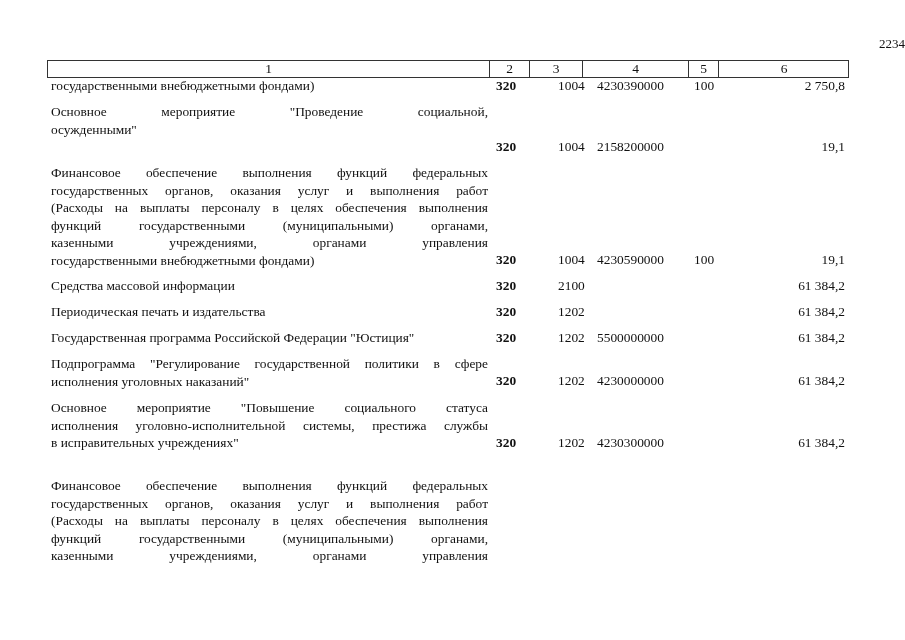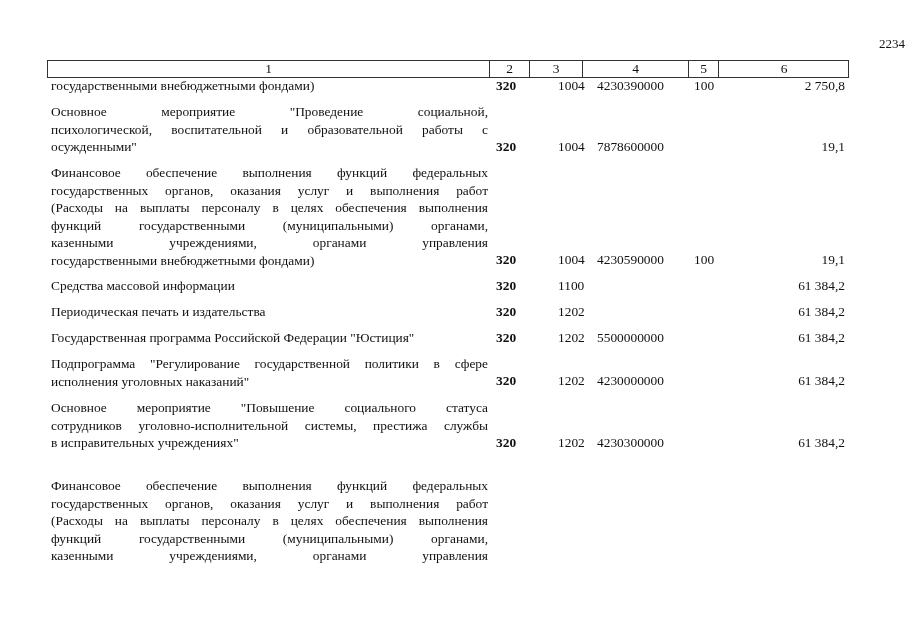--- a/index.html
+++ b/index.html
@@ -41,26 +41,25 @@
   <span class="num c2">320</span>
   <span class="num c3">1004</span>
   <span class="num c4">4230390000</span>
   <span class="num c5">100</span>
   <span class="num c6">2 750,8</span>
 </div>
 
 <div class="row" style="top:103px;">
   <div class="desc">
     <span class="ln">Основное мероприятие "Проведение социальной,</span>
-    <span class="ln">психологической, воспитательной и образовательной работы с</span>
     <span class="ln last">осужденными"</span>
   </div>
   <span class="num c2" style="top:35px;">320</span>
   <span class="num c3" style="top:35px;">1004</span>
-  <span class="num c4" style="top:35px;">7878600000</span>
+  <span class="num c4" style="top:35px;">2158200000</span>
   <span class="num c5" style="top:35px;"></span>
   <span class="num c6" style="top:35px;">19,1</span>
 </div>
 
 <div class="row" style="top:164px;">
   <div class="desc">
     <span class="ln">Финансовое обеспечение выполнения функций федеральных</span>
     <span class="ln">государственных органов, оказания услуг и выполнения работ</span>
     <span class="ln">(Расходы на выплаты персоналу в целях обеспечения выполнения</span>
     <span class="ln">функций государственными (муниципальными) органами,</span>
@@ -72,21 +71,21 @@
   <span class="num c4" style="top:87px;">4230590000</span>
   <span class="num c5" style="top:87px;">100</span>
   <span class="num c6" style="top:87px;">19,1</span>
 </div>
 
 <div class="row" style="top:277px;">
   <div class="desc">
     <span class="ln last">Средства массовой информации</span>
   </div>
   <span class="num c2">320</span>
-  <span class="num c3">1100</span>
+  <span class="num c3">2100</span>
   <span class="num c4"></span>
   <span class="num c5"></span>
   <span class="num c6">61 384,2</span>
 </div>
 
 <div class="row" style="top:303px;">
   <div class="desc">
     <span class="ln last">Периодическая печать и издательства</span>
   </div>
   <span class="num c2">320</span>
@@ -115,21 +114,21 @@
   <span class="num c2" style="top:17px;">320</span>
   <span class="num c3" style="top:17px;">1202</span>
   <span class="num c4" style="top:17px;text-align:center;">4230000000</span>
   <span class="num c5" style="top:17px;"></span>
   <span class="num c6" style="top:17px;">61 384,2</span>
 </div>
 
 <div class="row" style="top:399px;">
   <div class="desc">
     <span class="ln">Основное мероприятие "Повышение социального статуса</span>
-    <span class="ln">сотрудников уголовно-исполнительной системы, престижа службы</span>
+    <span class="ln">исполнения уголовно-исполнительной системы, престижа службы</span>
     <span class="ln last">в исправительных учреждениях"</span>
   </div>
   <span class="num c2" style="top:35px;">320</span>
   <span class="num c3" style="top:35px;">1202</span>
   <span class="num c4" style="top:35px;">4230300000</span>
   <span class="num c5" style="top:35px;"></span>
   <span class="num c6" style="top:35px;">61 384,2</span>
 </div>
 
 <div class="row" style="top:477px;">

